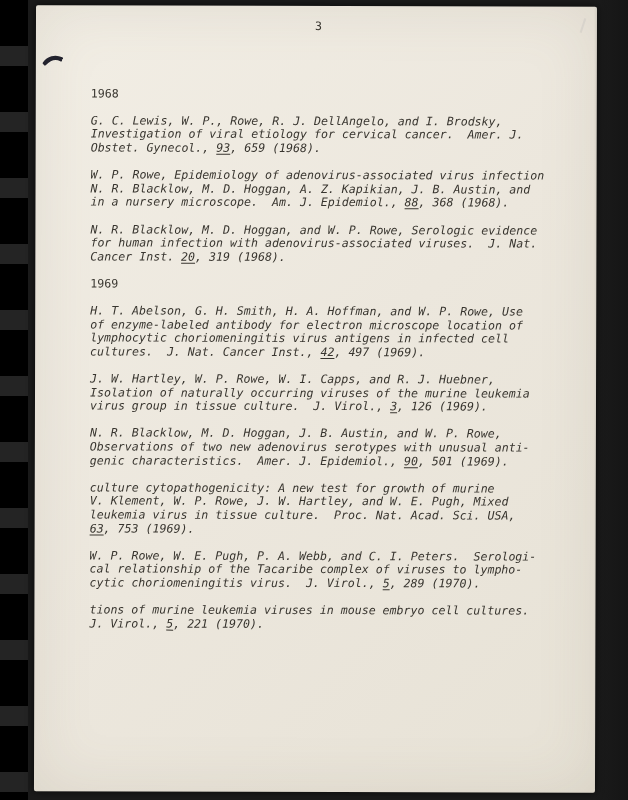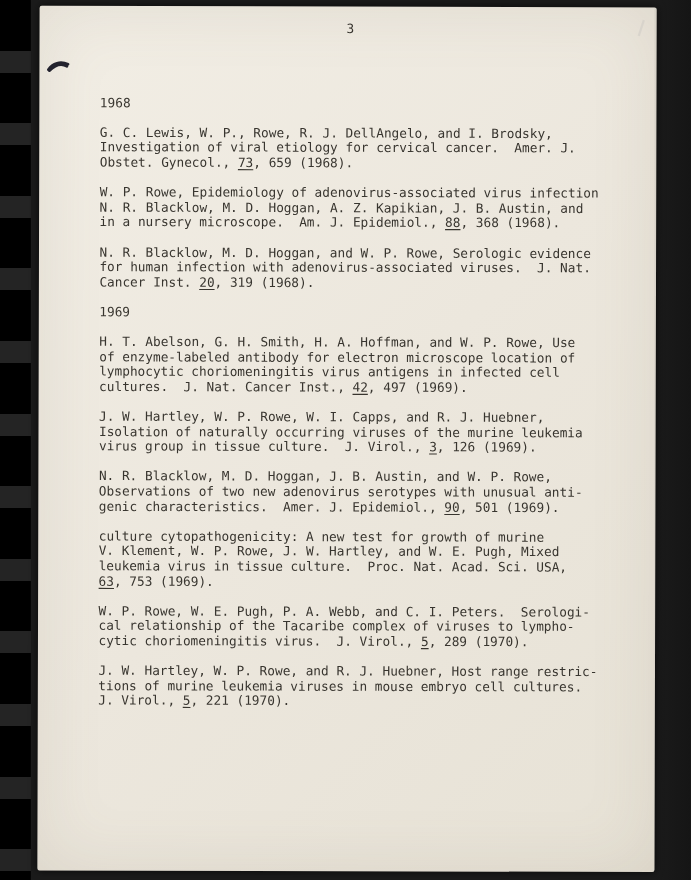--- a/index.html
+++ b/index.html
@@ -47,21 +47,21 @@
     width: 455px;
     text-align: center;
   }
   .content { margin-top: 54px; width: 470px; }
   .year-heading {
     text-underline-offset: 2px;
     margin: 0 0 13.6px 0;
     white-space: pre;
   }
   .ref-entry { margin: 0 0 13.6px 0; }
-  .ref-line { display: block; white-space: pre; }
+  .ref-line { display: block; white-space: pre; font-style: italic; }
   .u { text-decoration: underline; text-underline-offset: 2px; }
   .pen-mark {
     position: absolute;
     left: 6px; top: 48px;
     width: 22px; height: 14px;
   }
   .scratch-mark {
     position: absolute;
     left: 582px; top: 18px;
     width: 2px; height: 15px;
@@ -81,21 +81,21 @@
     <path d="M2,10 C6,4 13,2 20,5 M3,11 C8,6 14,4 19,7" stroke="#23232e" stroke-width="2.4" fill="none" stroke-linecap="round"></path>
   </svg>
   <div class="paper-inner">
     <span class="page-number">3</span>
     <div class="content">
         <section>
           <div class="year-heading">1968</div>
           <p class="ref-entry">
             <span class="ref-line"><span>G. C. Lewis, W. P., Rowe, R. J. DellAngelo, and I. Brodsky,</span></span>
             <span class="ref-line"><span>Investigation of viral etiology for cervical cancer.  Amer. J.</span></span>
-            <span class="ref-line"><span>Obstet. Gynecol., </span><span class="u">73</span><span>, 659 (1968).</span></span>
+            <span class="ref-line"><span>Obstet. Gynecol., </span><span class="u">93</span><span>, 659 (1968).</span></span>
           </p>
           <p class="ref-entry">
             <span class="ref-line"><span>W. P. Rowe, Epidemiology of adenovirus-associated virus infection</span></span>
             <span class="ref-line"><span>N. R. Blacklow, M. D. Hoggan, A. Z. Kapikian, J. B. Austin, and</span></span>
             <span class="ref-line"><span>in a nursery microscope.  Am. J. Epidemiol., </span><span class="u">88</span><span>, 368 (1968).</span></span>
           </p>
           <p class="ref-entry">
             <span class="ref-line"><span>N. R. Blacklow, M. D. Hoggan, and W. P. Rowe, Serologic evidence</span></span>
             <span class="ref-line"><span>for human infection with adenovirus-associated viruses.  J. Nat.</span></span>
             <span class="ref-line"><span>Cancer Inst. </span><span class="u">20</span><span>, 319 (1968).</span></span>
@@ -126,21 +126,20 @@
             <span class="ref-line"><span class="u">63</span><span>, 753 (1969).</span></span>
           </p>
         </section>
         <section>
           <p class="ref-entry">
             <span class="ref-line"><span>W. P. Rowe, W. E. Pugh, P. A. Webb, and C. I. Peters.  Serologi-</span></span>
             <span class="ref-line"><span>cal relationship of the Tacaribe complex of viruses to lympho-</span></span>
             <span class="ref-line"><span>cytic choriomeningitis virus.  J. Virol., </span><span class="u">5</span><span>, 289 (1970).</span></span>
           </p>
           <p class="ref-entry">
-            <span class="ref-line"><span>J. W. Hartley, W. P. Rowe, and R. J. Huebner, Host range restric-</span></span>
             <span class="ref-line"><span>tions of murine leukemia viruses in mouse embryo cell cultures.</span></span>
             <span class="ref-line"><span>J. Virol., </span><span class="u">5</span><span>, 221 (1970).</span></span>
           </p>
         </section>
       </div>
   </div>
 </div>
 
 <div class="edge-shade"></div>
 

